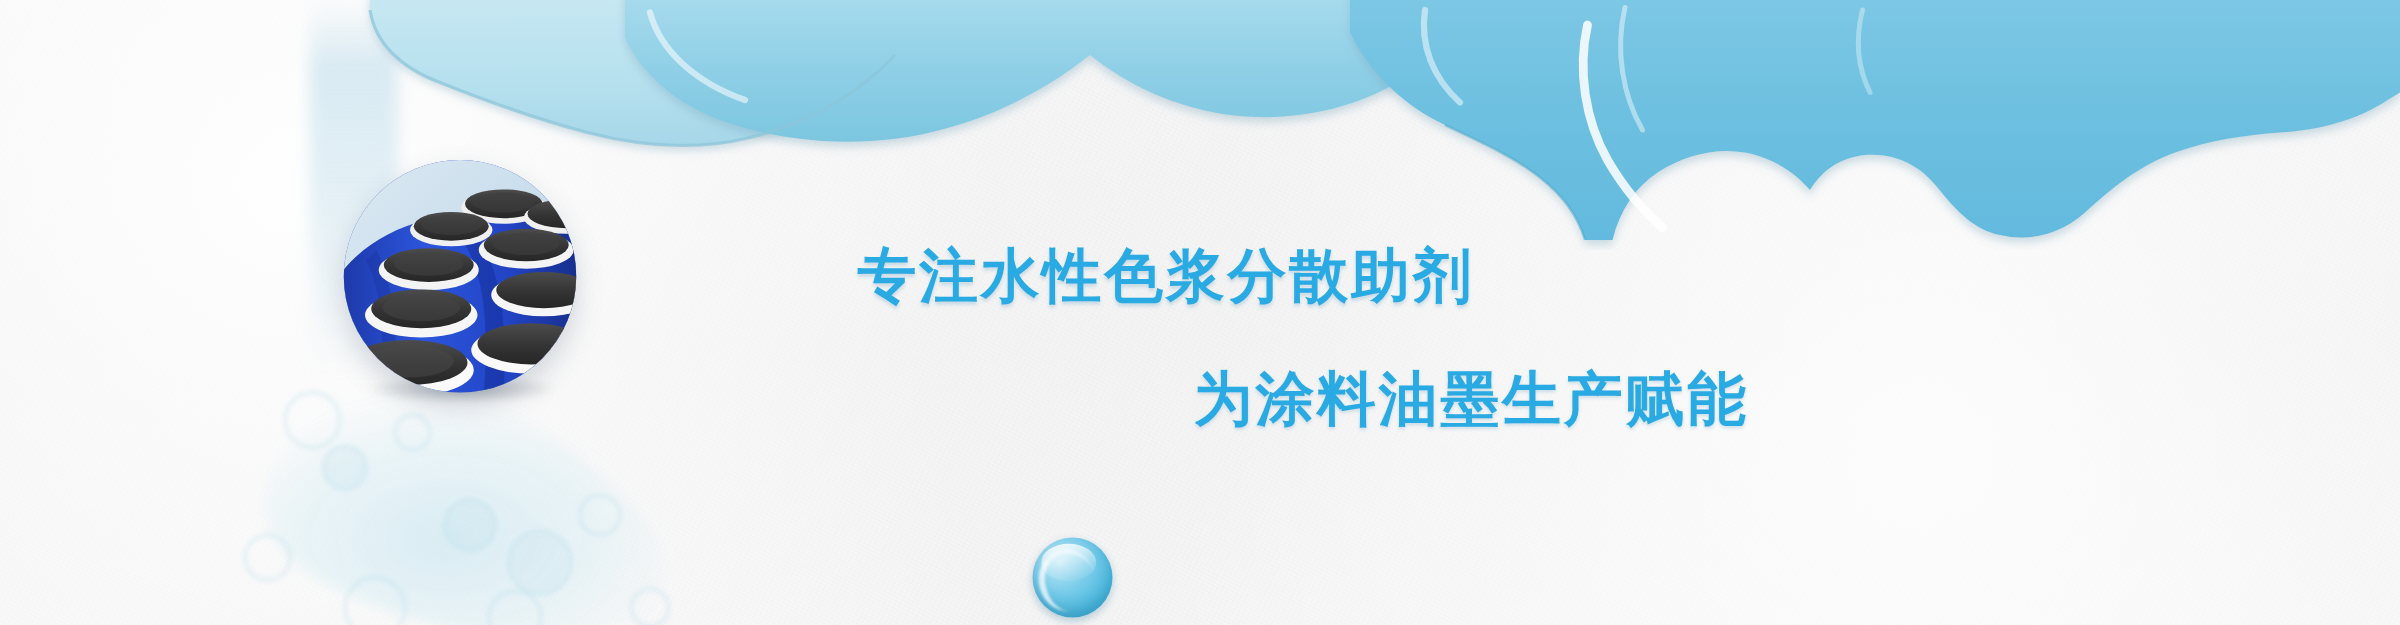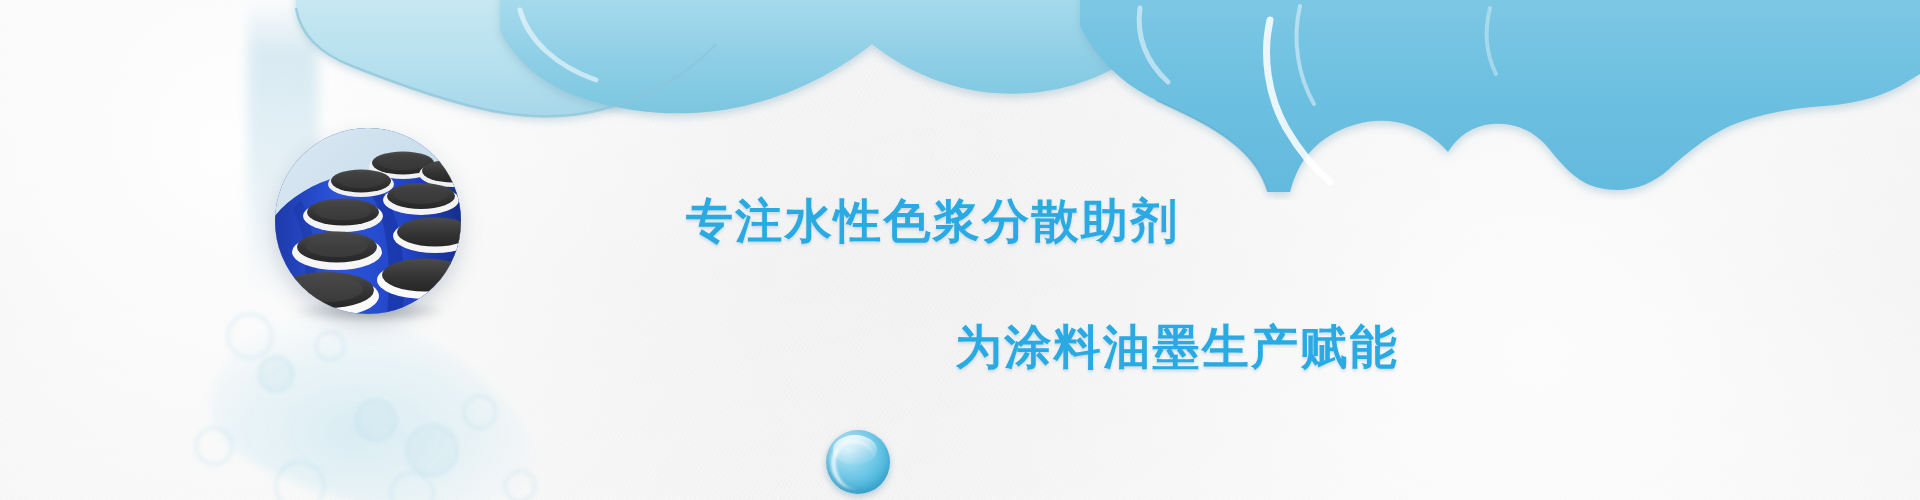--- a/index.html
+++ b/index.html
@@ -88,21 +88,21 @@
   .headline{
     position:absolute;
     font-weight:700;
     letter-spacing:.05em;
     white-space:nowrap;
     color:#29aae3;
     text-shadow:0 2px 3px rgba(120,170,200,.35);
     font-family:"Liberation Sans","DejaVu Sans",sans-serif;
   }
   .headline-1{left:686px;top:190px;font-size:47px;}
-  .headline-2{left:955px;top:288px;font-size:47px;margin-top:28px;}
+  .headline-2{left:955px;top:288px;font-size:47px;}
 
   
   .bubble{
     position:absolute;
     left:826px;top:430px;
     width:64px;height:64px;
     border-radius:50%;
     background:
       radial-gradient(circle at 34% 30%, #bfe8f6 0%, #7ccdea 38%, #4ab8de 72%, #3aa9d2 100%);
     box-shadow:

